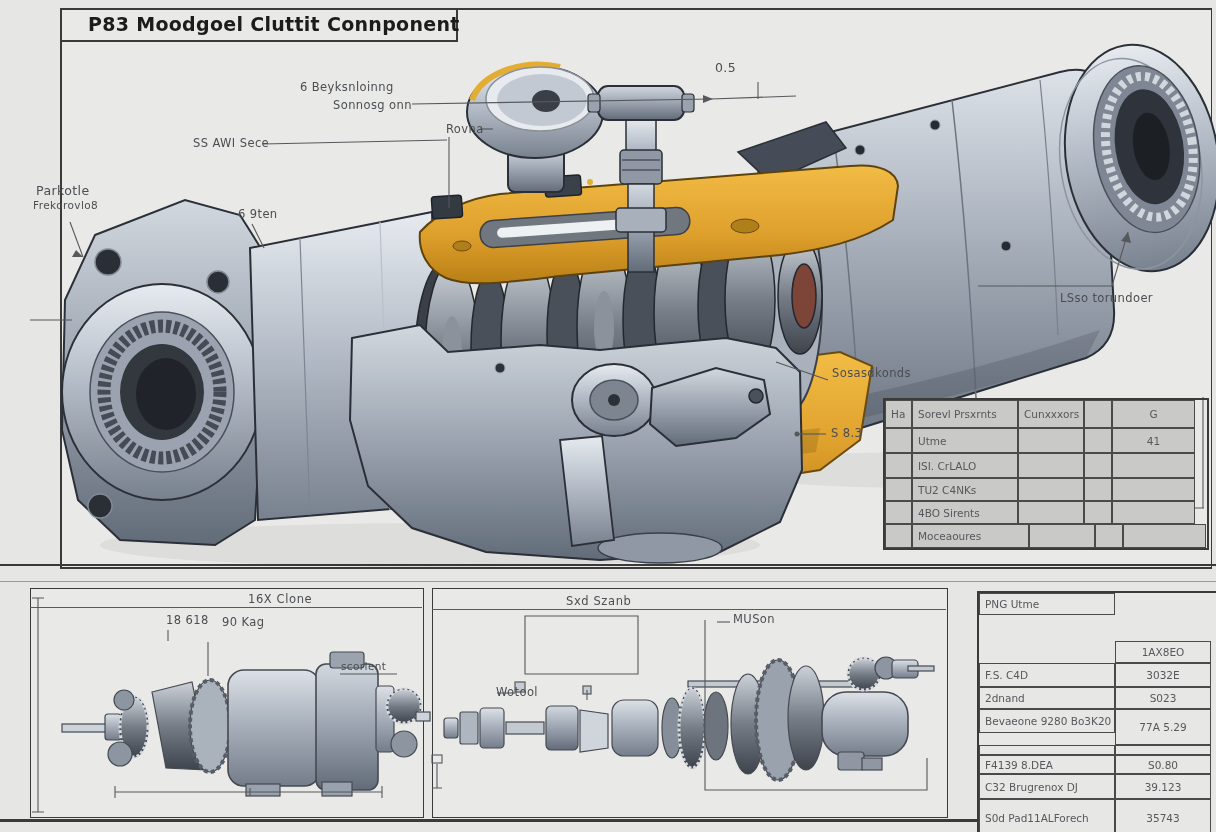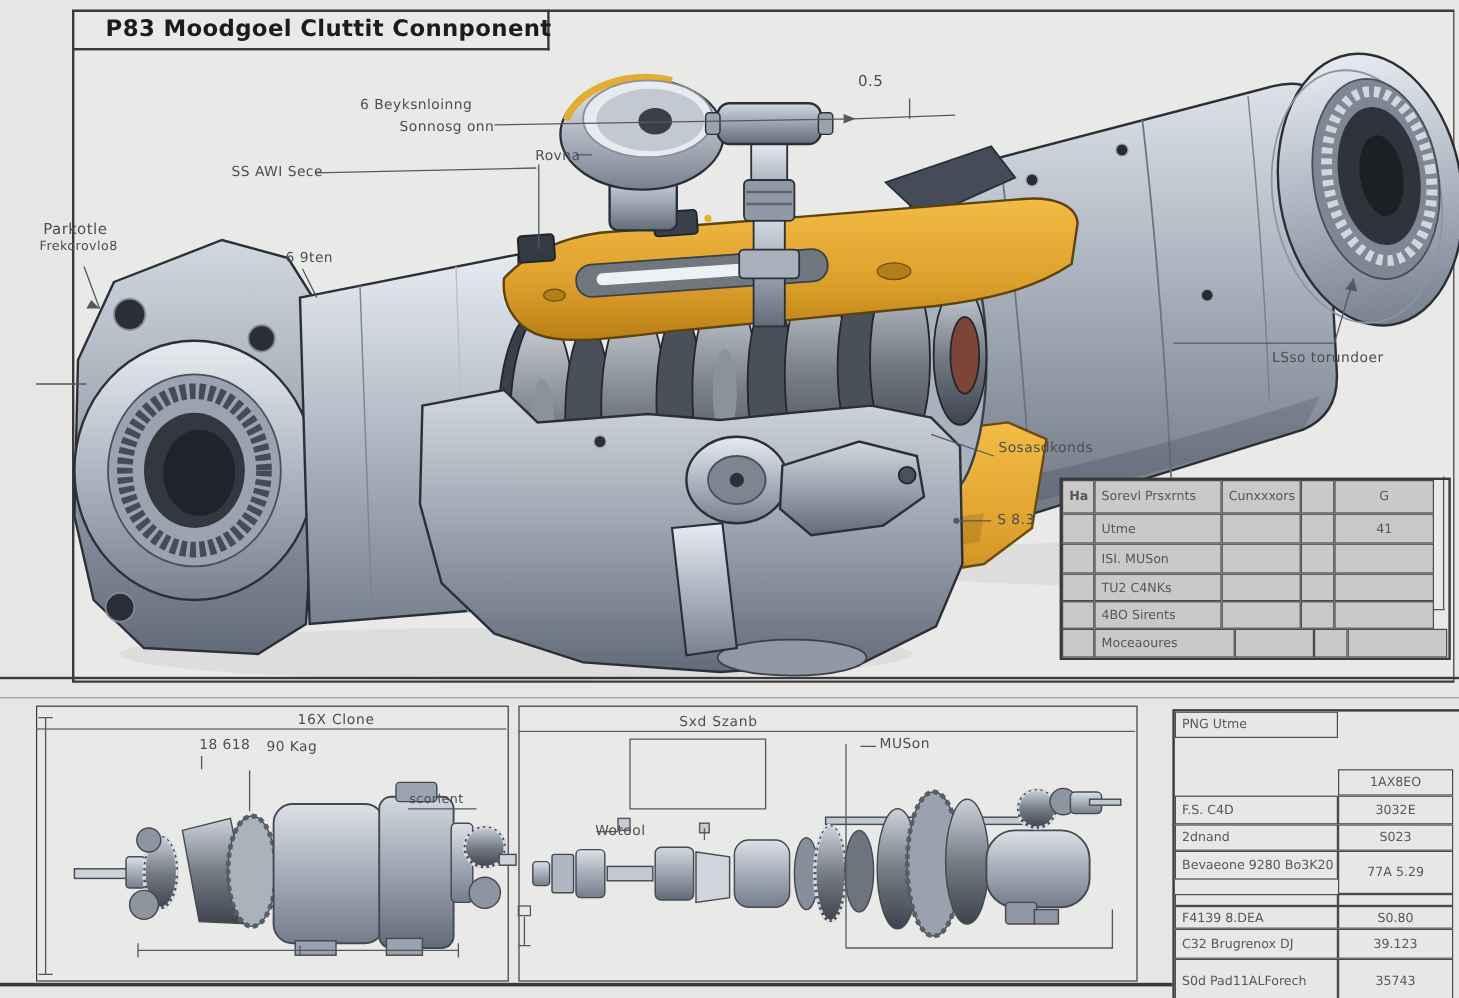--- a/index.html
+++ b/index.html
@@ -213,36 +213,36 @@
   <div class="lbl" style="left:715px;top:60px;font-size:12.5px;">0.5</div>
   <div class="lbl big" style="left:36px;top:183px;">Parkotle</div>
   <div class="lbl small" style="left:33px;top:199px;">Frekorovlo8</div>
   <div class="lbl" style="left:238px;top:207px;">6 9ten</div>
   <div class="lbl" style="left:1060px;top:291px;">LSso torundoer</div>
   <div class="lbl" style="left:832px;top:366px;">Sosasdkonds</div>
   <div class="lbl" style="left:831px;top:426px;">S 8.3</div>
 
   <div id="parts-table" class="tbl" style="left:883px;top:398px;width:322px;">
       <div class="row">
-        <div class="cell" style="width: 27px; height: 28px; font-weight: bold;">Ha</div>
+        <div class="cell" style="width: 27px; height: 28px; font-weight: normal;">Ha</div>
         <div class="cell" style="width: 106px; height: 28px; font-weight: normal;">Sorevl Prsxrnts</div>
         <div class="cell" style="width: 66px; height: 28px; font-weight: normal;">Cunxxxors</div>
         <div class="cell" style="width: 28px; height: 28px; font-weight: normal;"></div>
         <div class="cell center" style="width: 83px; height: 28px; font-weight: normal;">G</div>
       </div>
       <div class="row">
         <div class="cell" style="width: 27px; height: 25px;"></div>
         <div class="cell" style="width: 106px; height: 25px;">Utme</div>
         <div class="cell" style="width: 66px; height: 25px;"></div>
         <div class="cell" style="width: 28px; height: 25px;"></div>
         <div class="cell center" style="width: 83px; height: 25px;">41</div>
       </div>
       <div class="row">
         <div class="cell" style="width: 27px; height: 25px;"></div>
-        <div class="cell" style="width: 106px; height: 25px;">ISI. MUSon</div>
+        <div class="cell" style="width: 106px; height: 25px;">ISI. CrLALO</div>
         <div class="cell" style="width: 66px; height: 25px;"></div>
         <div class="cell" style="width: 28px; height: 25px;"></div>
         <div class="cell center" style="width: 83px; height: 25px;"></div>
       </div>
       <div class="row">
         <div class="cell" style="width: 27px; height: 23px;"></div>
         <div class="cell" style="width: 106px; height: 23px;">TU2 C4NKs</div>
         <div class="cell" style="width: 66px; height: 23px;"></div>
         <div class="cell" style="width: 28px; height: 23px;"></div>
         <div class="cell center" style="width: 83px; height: 23px;"></div>

